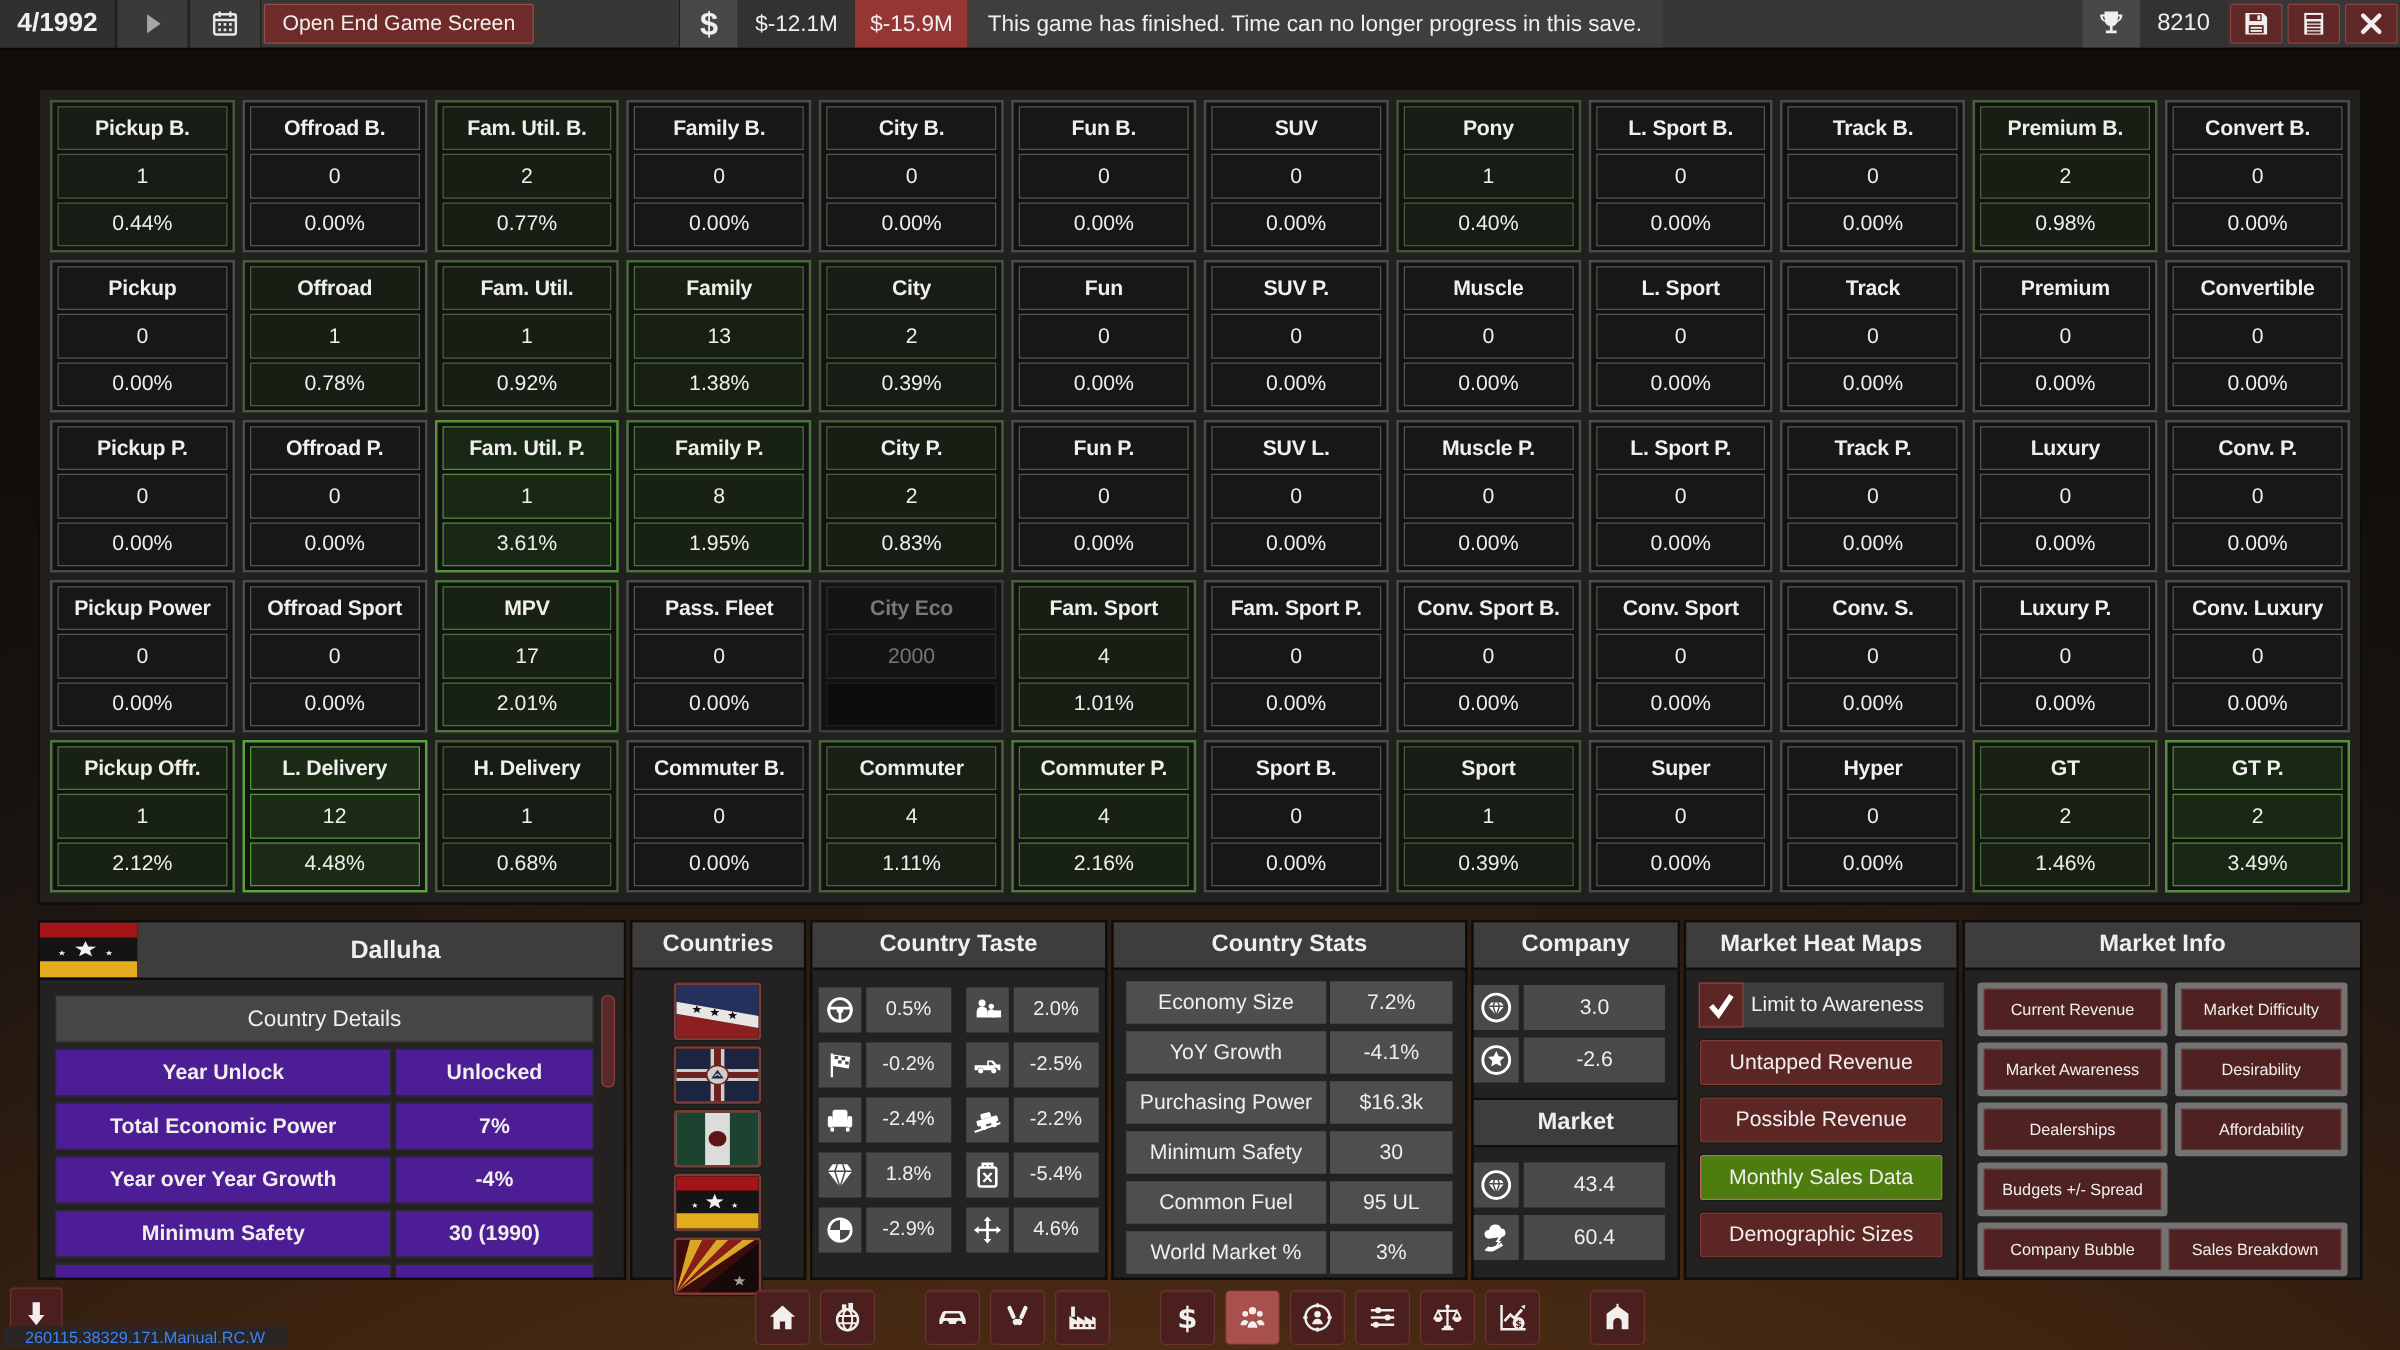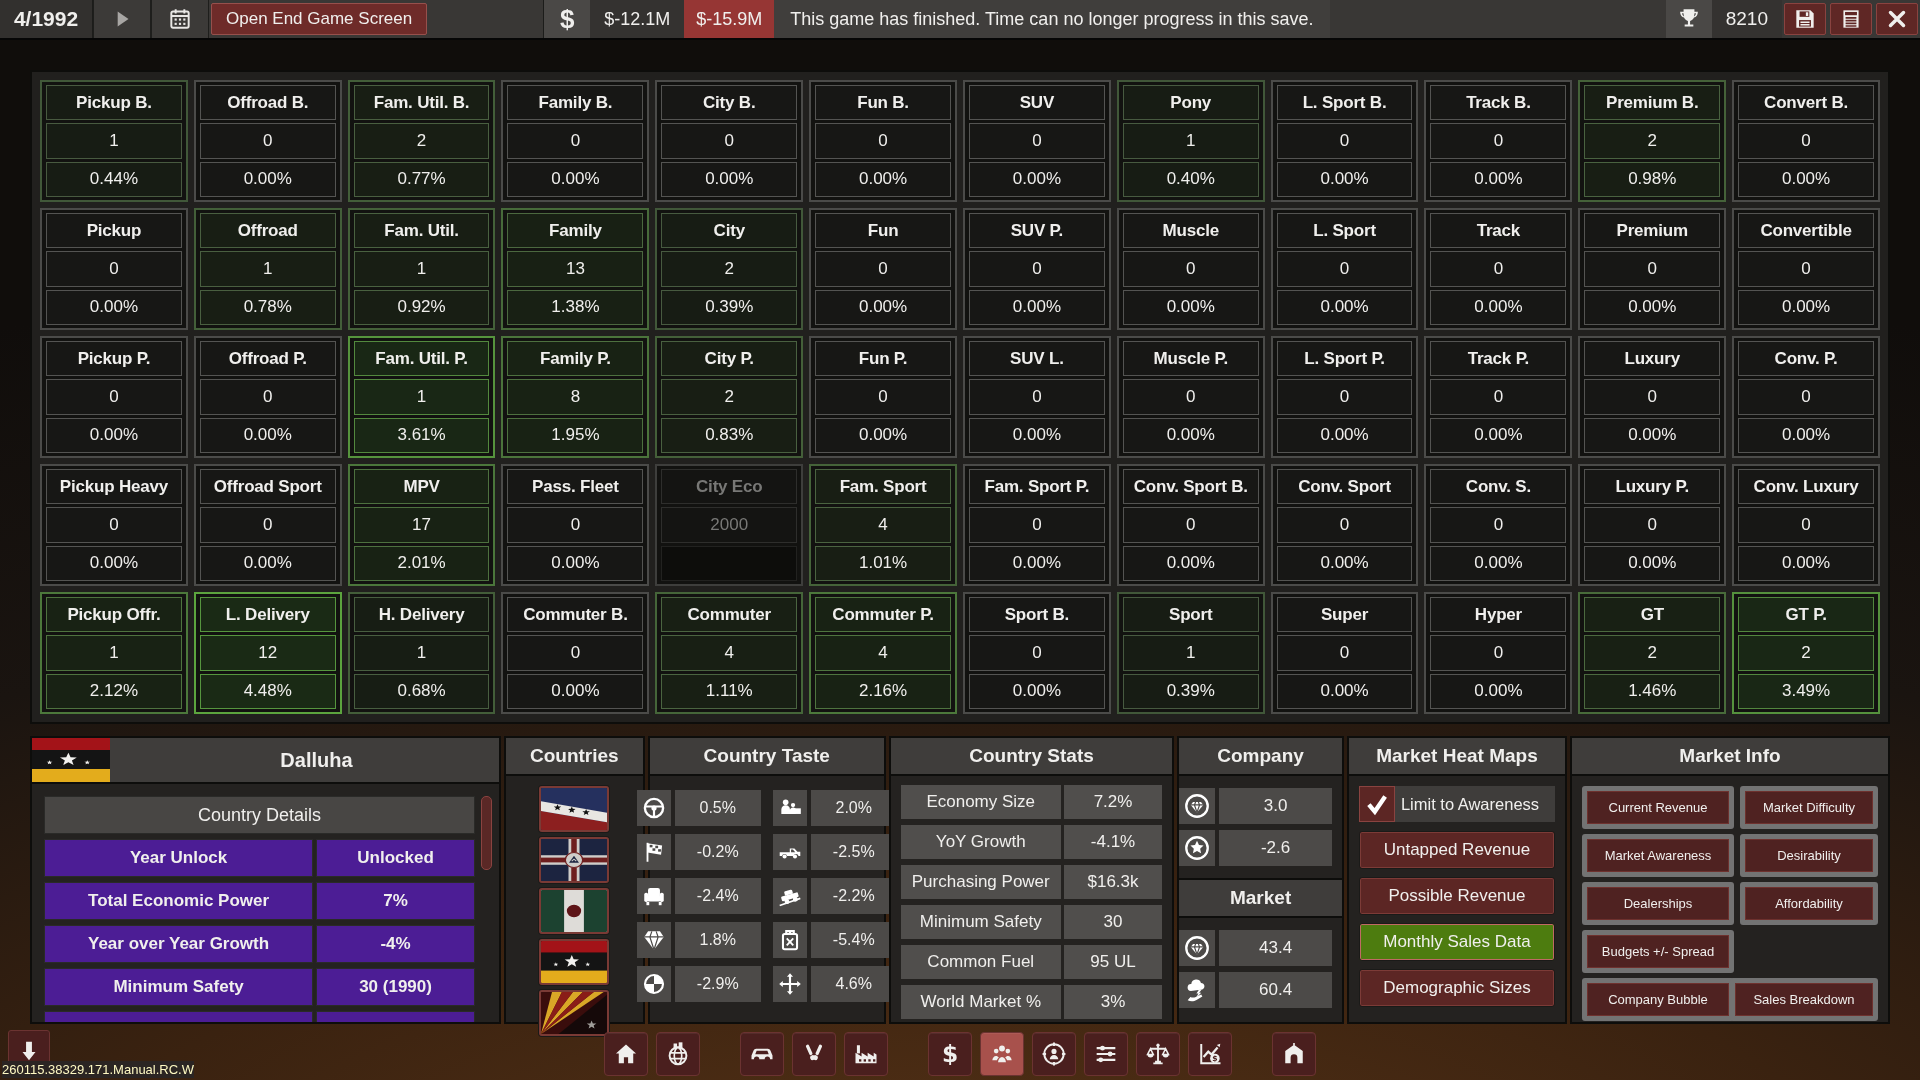--- a/index.html
+++ b/index.html
@@ -66,21 +66,21 @@
   .flagbtn{width:66px;height:42px;border:2px solid #7a3a35;border-radius:3px;overflow:hidden;cursor:pointer;
     box-shadow:0 0 0 1px #1a1a18;}
   .flagbtn svg{width:100%;height:100%;display:block;}
   
   .p-taste{width:238px;}
   .taste-body{flex:1;display:flex;gap:12px;padding:14px 8px 0 8px;justify-content:center;}
   .taste-col{display:flex;flex-direction:column;gap:8px;}
   .taste-row{display:flex;gap:4px;height:36px;}
   .ticon{width:34px;flex:0 0 34px;background:#4c4a48;display:flex;align-items:center;justify-content:center;}
   .ticon svg{width:26px;height:26px;}
-  .tval{width:86px;background:#4c4a48;display:flex;align-items:center;justify-content:center;font-size:16px;}
+  .tval{width:68px;background:#4c4a48;display:flex;align-items:center;justify-content:center;font-size:16px;}
   
   .p-stats{width:288px;}
   .stats-body{flex:1;padding:9px 10px 0 10px;}
   .st-row{display:flex;gap:3px;height:34px;margin-bottom:6px;}
   .st-l{flex:0 0 160px;background:#504e4c;display:flex;align-items:center;justify-content:center;font-size:17px;}
   .st-v{flex:1;background:#504e4c;display:flex;align-items:center;justify-content:center;font-size:17px;}
   
   .p-company{width:168px;}
   .cm-body{padding:12px 10px 6px 0;}
   .cm-row{display:flex;gap:4px;height:36px;margin-bottom:6px;}
@@ -107,21 +107,21 @@
   .info-col.left{width:152px;}
   .info-col.right{width:138px;}
   .mi-btn{height:33px;background:#4f2221;border:5px solid #737373;box-shadow:inset 0 0 0 1px #6e312e;
     border-radius:3px;display:flex;align-items:center;justify-content:center;font-size:13px;cursor:pointer;white-space:nowrap;}
   .mi-sales{position:absolute;right:10px;bottom:10px;width:138px;}
   
   .statusbar{position:absolute;left:0;top:1028px;width:1920px;height:52px;}
   .sb-down{position:absolute;left:8px;top:2px;width:40px;height:40px;background:#4a1f1e;border:1px solid #6b3331;
     border-radius:3px;display:flex;align-items:center;justify-content:center;cursor:pointer;}
   .sb-down svg{width:26px;height:26px;}
-  .sb-version{position:absolute;left:2px;bottom:2px;font-size:13px;color:#fef9c3;background:#2b2523;padding:1px 0;}
+  .sb-version{position:absolute;left:2px;bottom:2px;font-size:13px;color:#3b82f6;background:#2b2523;padding:1px 18px;}
   .toolbar{position:absolute;left:0;top:4px;width:100%;display:flex;justify-content:center;gap:8px;}
   .tb-group{display:flex;gap:8px;}
   .tb-groupgap{width:24px;}
   .toolbtn{width:42px;height:42px;background:#4a1f1e;border:1px solid #6b3331;border-radius:4px;
     display:flex;align-items:center;justify-content:center;cursor:pointer;box-shadow:inset 0 1px 0 rgba(255,255,255,.06);}
   .toolbtn svg{width:28px;height:28px;}
   .toolbtn.active{background:#a8514c;}
 </style>
 </head>
 <body>
@@ -376,21 +376,21 @@
         <div class="cbox ctitle">Luxury</div>
         <div class="cbox cval">0</div>
         <div class="cbox cpct">0.00%</div>
       </div>
       <div class="cell">
         <div class="cbox ctitle">Conv. P.</div>
         <div class="cbox cval">0</div>
         <div class="cbox cpct">0.00%</div>
       </div>
       <div class="cell">
-        <div class="cbox ctitle">Pickup Heavy</div>
+        <div class="cbox ctitle">Pickup Power</div>
         <div class="cbox cval">0</div>
         <div class="cbox cpct">0.00%</div>
       </div>
       <div class="cell">
         <div class="cbox ctitle">Offroad Sport</div>
         <div class="cbox cval">0</div>
         <div class="cbox cpct">0.00%</div>
       </div>
       <div class="cell" style="--oc: rgb(75,118,59); --ic: rgb(77,113,63); --bb: rgb(24,34,20);">
         <div class="cbox ctitle">MPV</div>

